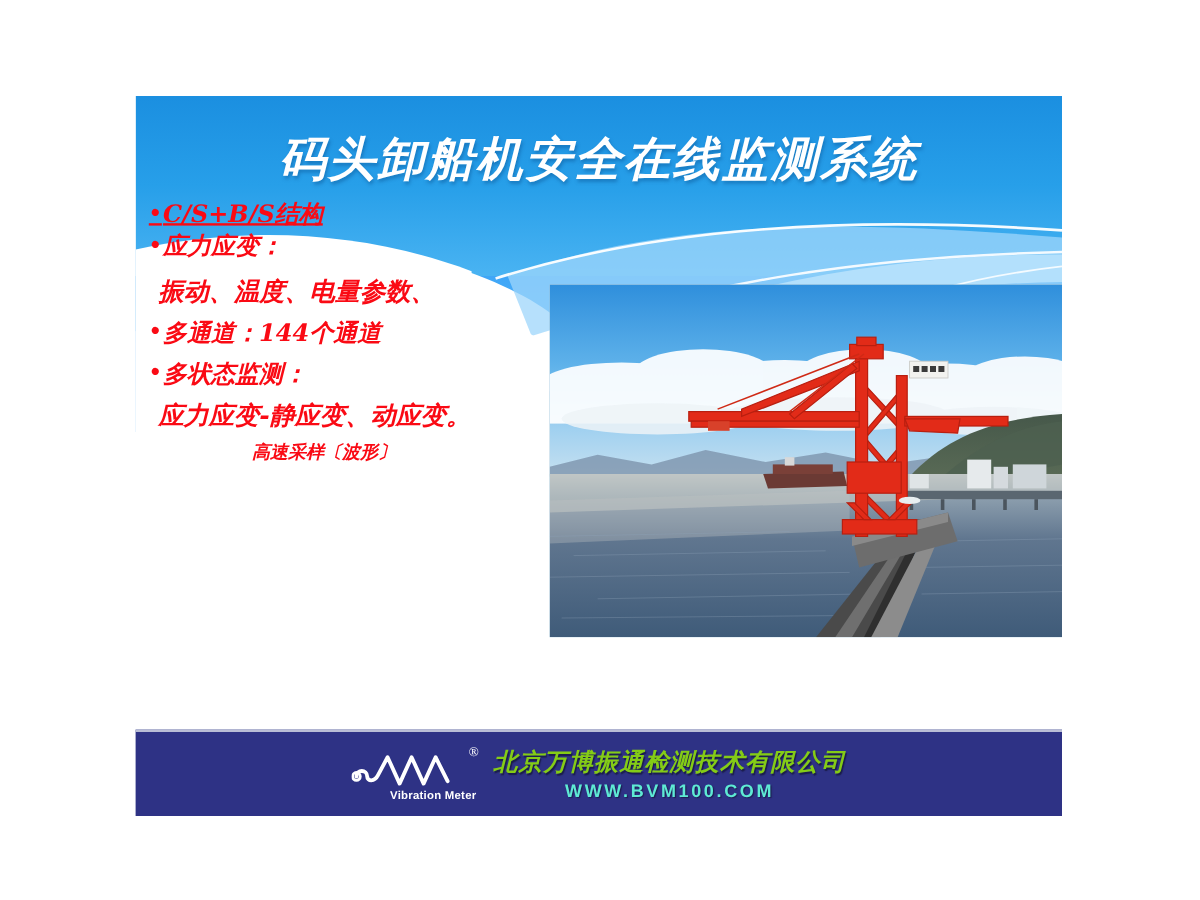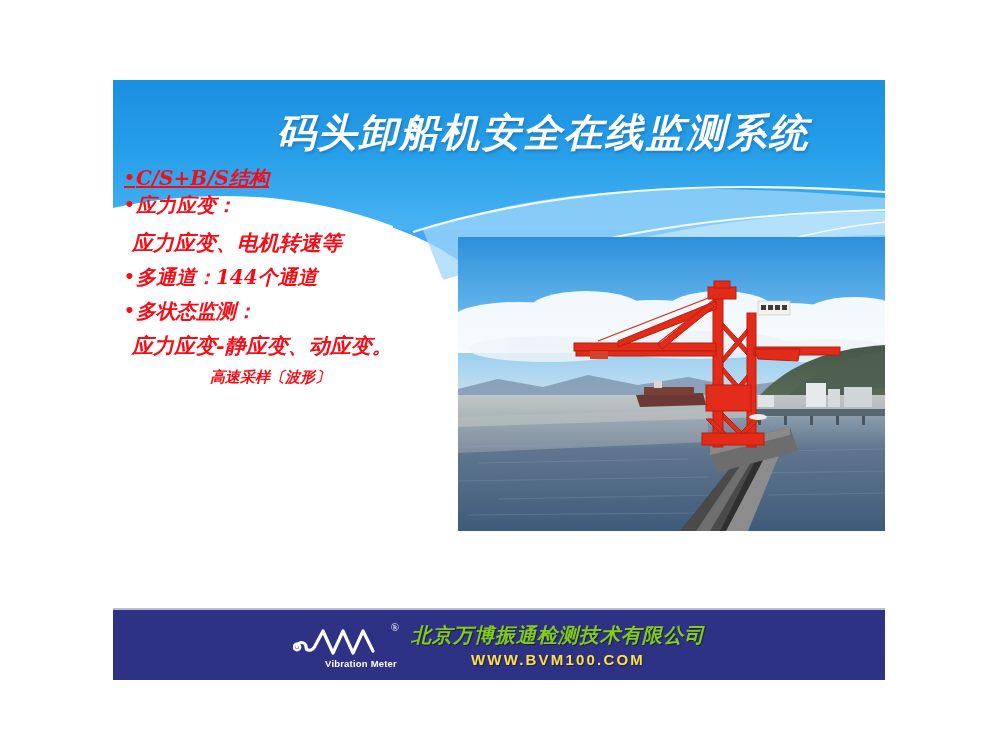--- a/index.html
+++ b/index.html
@@ -68,21 +68,20 @@
     width: 772px;
     text-align: center;
     color: #ffffff;
     font-family: "DejaVu Serif", serif;
     font-size: 39px;
     font-weight: bold;
     font-style: italic;
     letter-spacing: 2px;
     text-shadow: 1px 2px 3px rgba(0,60,120,.35);
     white-space: nowrap;
-    padding-left: 44px;
   }
 
   
   .body-text {
     position: absolute;
     left: 11px;
     top: 88px;
     width: 360px;
     color: #fa0a14;
     font-family: "DejaVu Serif", serif;
@@ -168,21 +167,21 @@
     color: #84cc16;
     font-family: "DejaVu Serif", serif;
     font-weight: bold;
     font-style: italic;
     font-size: 20px;
     letter-spacing: 1px;
     text-shadow: 1px 1px 1px rgba(0,0,0,.45);
     white-space: nowrap;
   }
   .co-url {
-    color: #fde047;
+    color: #5eead4;
     font-family: "Liberation Sans", sans-serif;
     font-weight: bold;
     font-size: 15px;
     letter-spacing: 2.2px;
     text-align: center;
     margin-top: 2px;
     text-shadow: 1px 1px 1px rgba(0,0,0,.4);
     white-space: nowrap;
   }
 </style>
@@ -217,21 +216,21 @@
 
     <div class="title">码头卸船机安全在线监测系统</div>
 
     <div class="body-text">
       <div class="line l-bullet b1">
         <span class="dot">•</span><span>C/S+B/S结构</span>
       </div>
       <div class="line l-bullet b2">
         <span class="dot">•</span><span>应力应变：</span>
       </div>
-      <div class="line l-plain">应力应变、电机转速等</div>
+      <div class="line l-plain">振动、温度、电量参数、</div>
       <div class="line l-bullet">
         <span class="dot">•</span><span>多通道：144个通道</span>
       </div>
       <div class="line l-bullet">
         <span class="dot">•</span><span>多状态监测：</span>
       </div>
       <div class="line l-plain">应力应变-静应变、动应变。</div>
       <div class="line l-indent">高速采样〔波形〕</div>
     </div>
 

